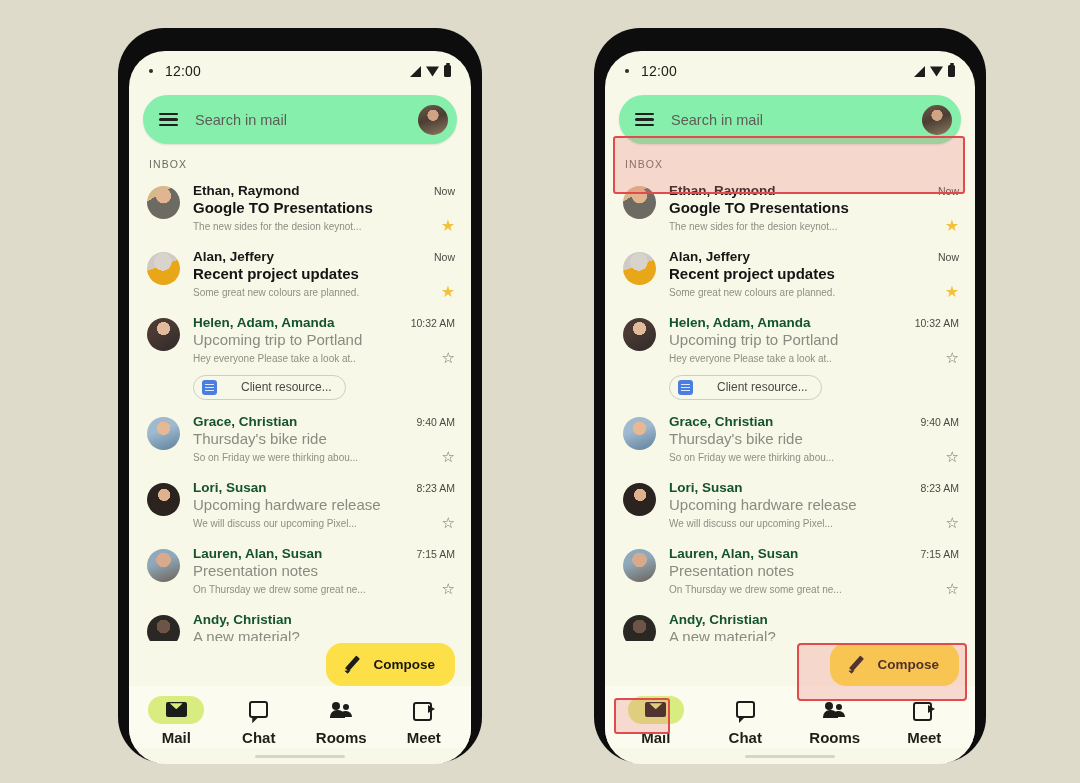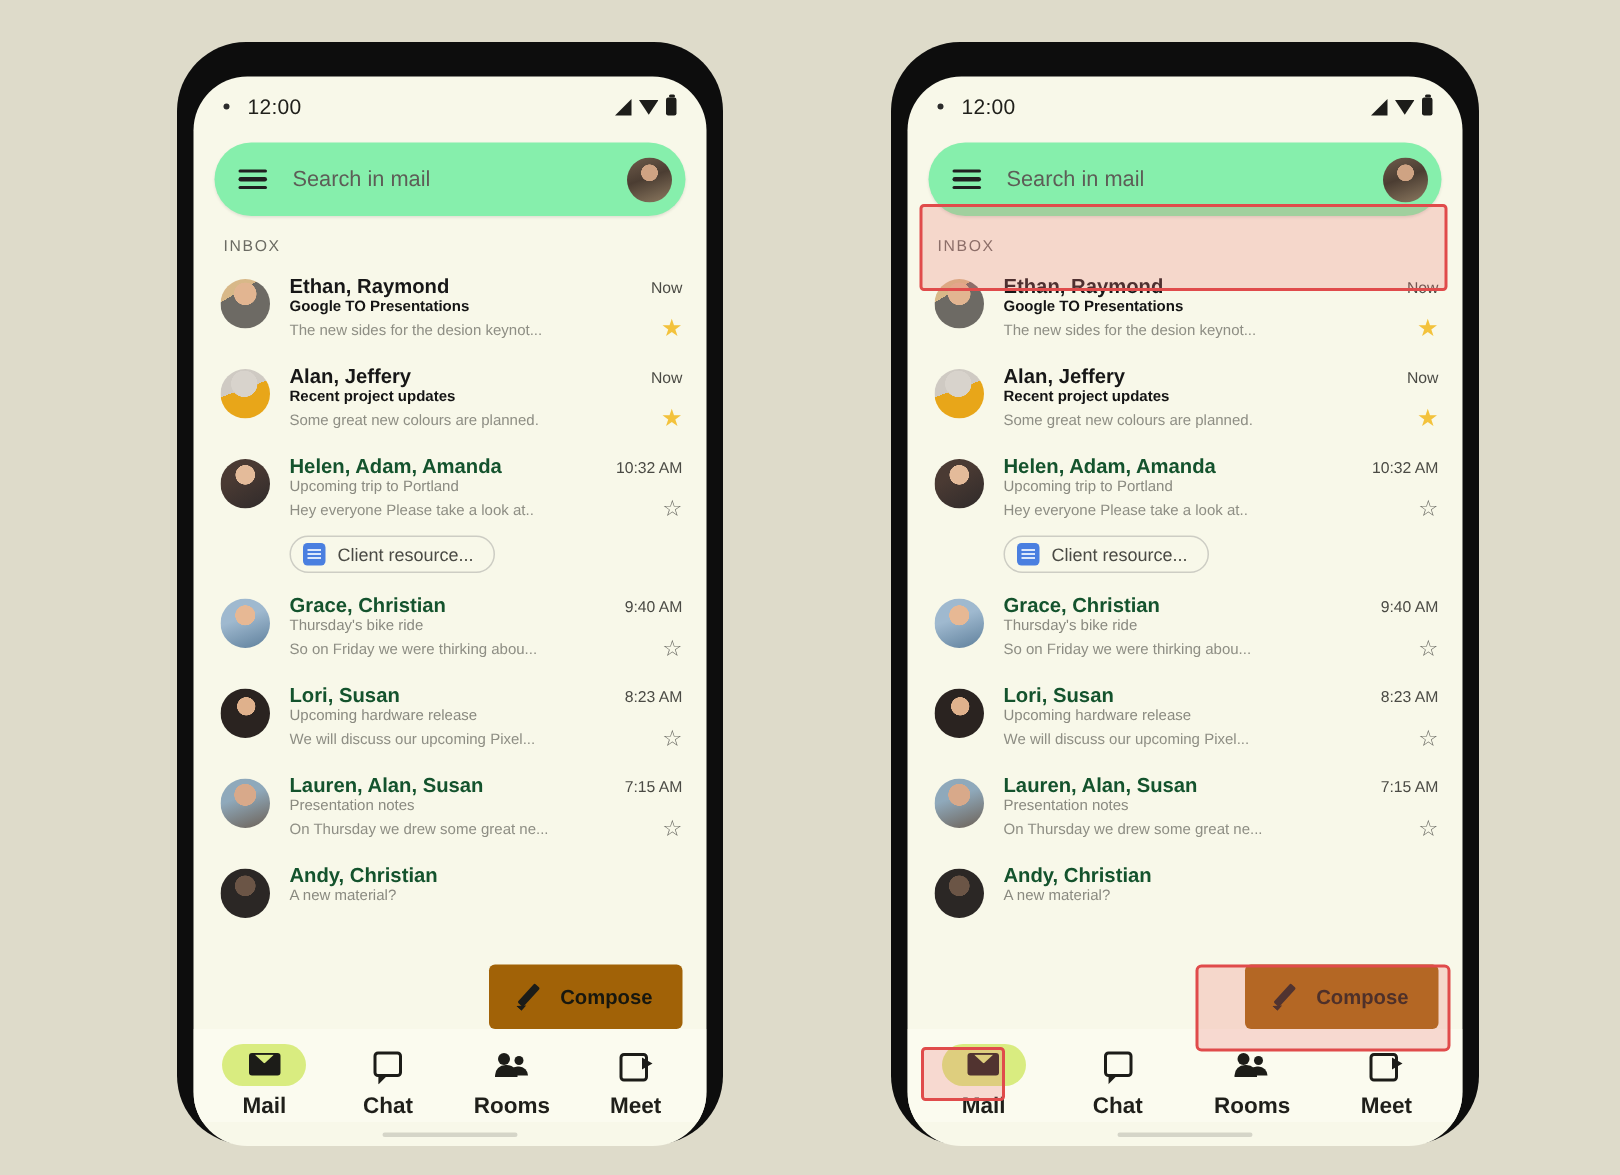--- a/index.html
+++ b/index.html
@@ -107,48 +107,48 @@
   .av.a5 { background: radial-gradient(circle at 52% 36%, #dfb18c 0 22%, rgba(0,0,0,0) 23%), linear-gradient(150deg,#2a2320 0 100%); }
   .av.a6 { background: radial-gradient(circle at 50% 33%, #d8a98a 0 26%, rgba(0,0,0,0) 27%), linear-gradient(160deg,#8fa9bb 0 38%, #6c6055 100%); }
   .av.a7 { background: radial-gradient(circle at 50% 35%, #6b5546 0 25%, rgba(0,0,0,0) 26%), linear-gradient(150deg,#2b2725 0 100%); }
 
   .mailbody { flex: 1 1 auto; margin-left: 13px; min-width: 0; }
   .line1 { display: flex; align-items: baseline; }
   .sender { font-size: 13.5px; color: #171717; }
   .sender.unread { font-weight: bold; }
   .sender.read { color: #14532d; font-weight: bold; }
   .time { margin-left: auto; font-size: 10.5px; color: #4a4a44; padding-left: 8px; white-space: nowrap;}
-  .subject { font-size: 10px; margin-top: 1px; color: #8a8a80; }
+  .subject { font-size: 15px; margin-top: 1px; color: #8a8a80; }
   .subject.unread { font-weight: bold; color: #141414; }
   .snippetrow { display: flex; align-items: center; margin-top: 1px; }
   .snippet { font-size: 10px; color: #8e8e84; white-space: nowrap; overflow: hidden; }
   .starbox { margin-left: auto; padding-left: 10px; flex: none; }
   .star { font-size: 16px; line-height: 1; color: #f3c23c; }
   .star.outline { color: #6d6d66; font-size: 15px; }
 
   .chip {
-    display: inline-flex; align-items: center; gap: 8px;
+    display: inline-flex; align-items: flex-start; gap: 24px;
     border: 1px solid #cdcdc4; border-radius: 16px;
     padding: 4px 13px 4px 8px; margin-top: 8px; background: transparent;
   }
   .chip-icon {
     width: 15px; height: 15px; border-radius: 3px;
     background: #4a7fe0; position: relative; flex: none;
   }
   .chip-icon::after{
     content:""; position:absolute; left:3px; top:4px; width:9px; height:7px;
     background: repeating-linear-gradient(#dce8fb 0 1.4px, #4a7fe0 1.4px 2.8px);
   }
   .chip-text { font-size: 12px; color: #4a4a44; }
 
   
   .composerow { display:flex; padding: 0 16px 0 18px; align-items: center; flex: none; margin-top: 2px; }
   .compose-btn {
     margin-left: auto; display: flex; align-items: center; gap: 12px;
-    background: #a16207; border-radius: 4px;
+    background: #fde047; border-radius: 16px;
     padding: 13px 20px 13px 18px; position: relative;
   }
   .pencil { width: 17px; height: 17px; position: relative; flex:none; }
   .pencil::before{
     content:""; position:absolute; left:6px; top:-1px;
     width:5px;height:17px;background:#1c1c18;
     transform: rotate(42deg); border-radius:1px;
   }
   .pencil::after{
     content:""; position:absolute; left:1px; top:12px;

